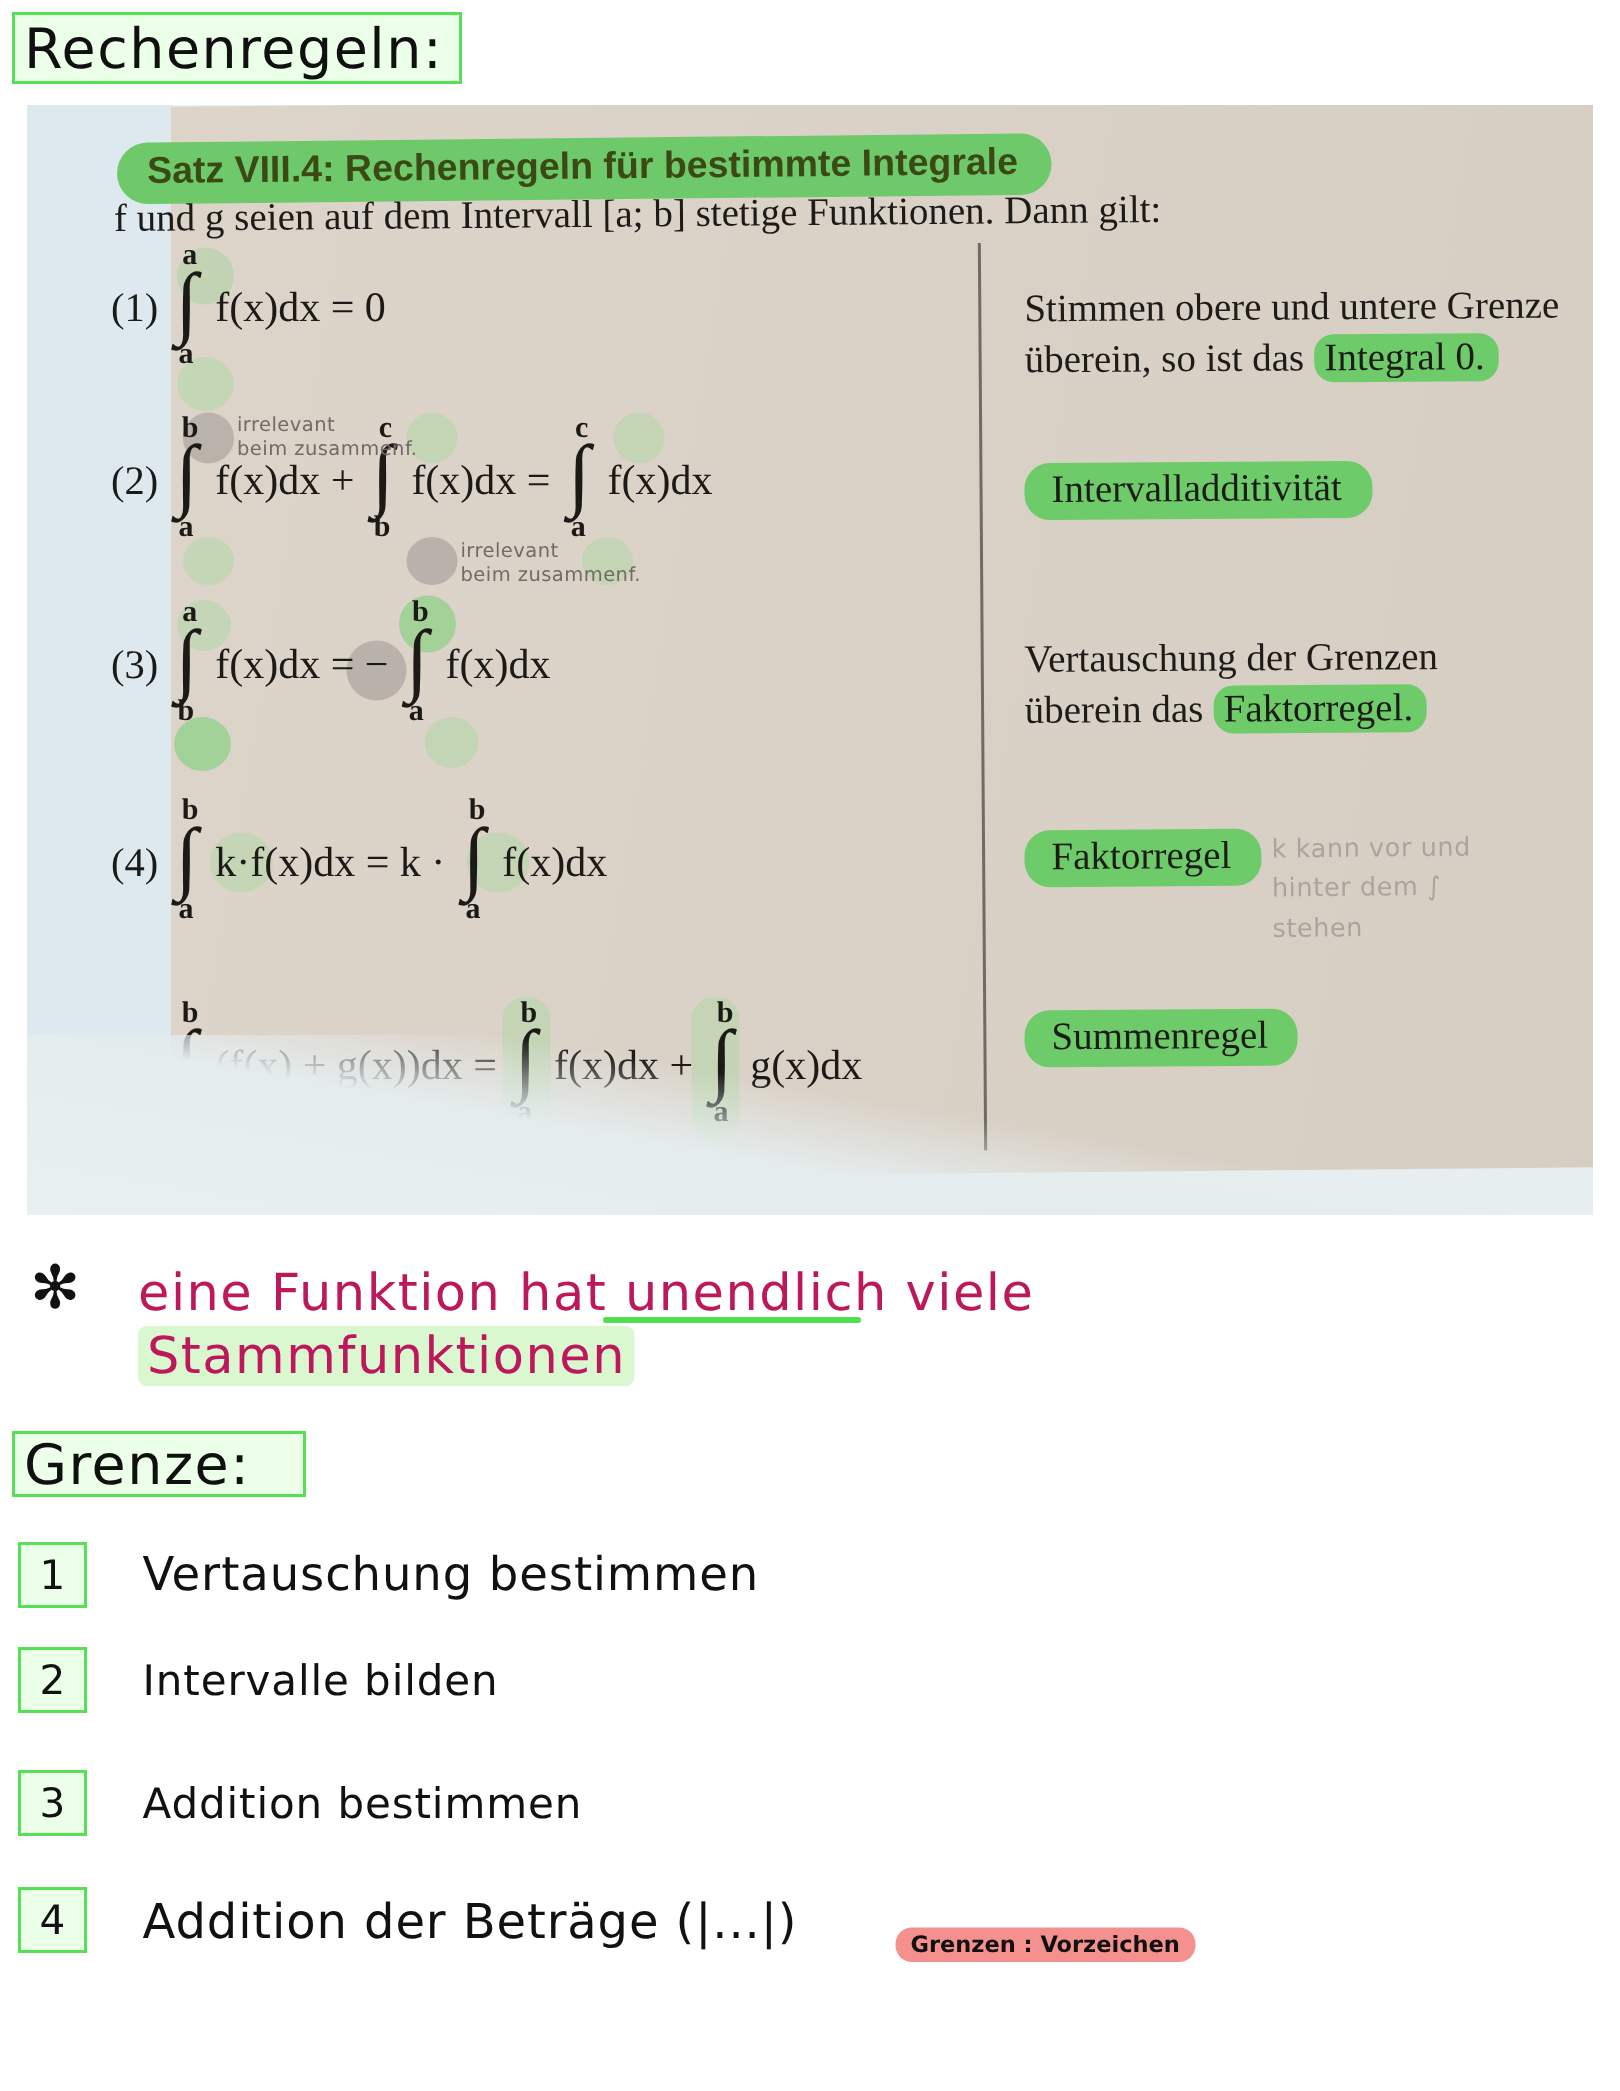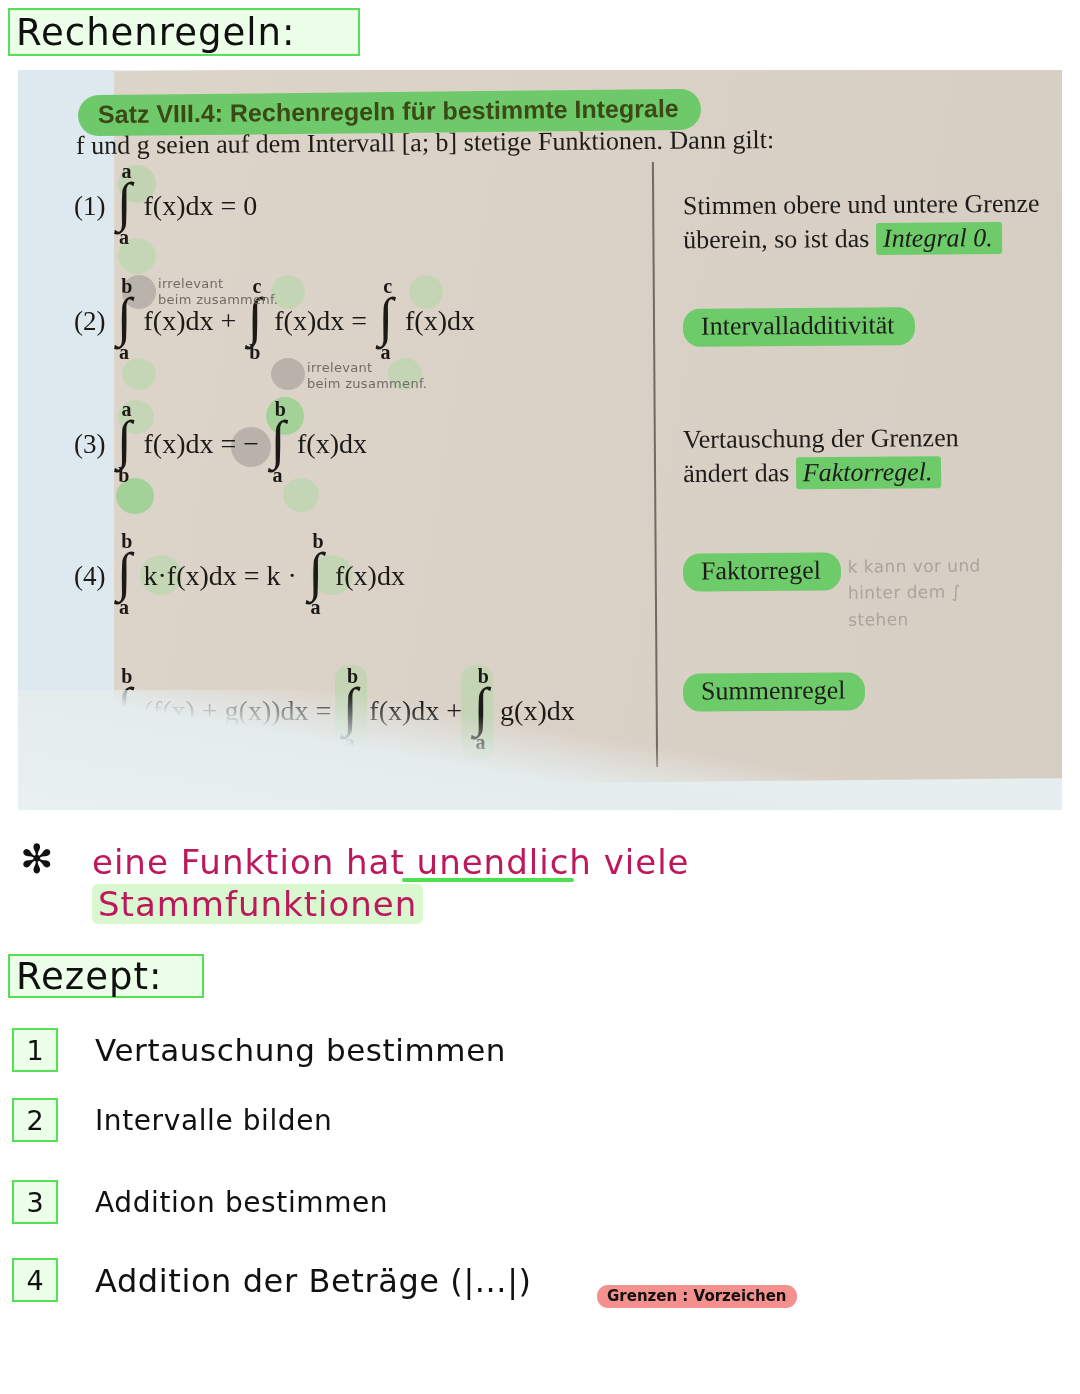--- a/index.html
+++ b/index.html
@@ -110,24 +110,23 @@
   .rt{
     position:absolute;
     font-family:"Liberation Serif",serif;
     font-size:26px;color:#1d1c19;
     line-height:1.32;
     white-space:nowrap;
     transform:rotate(-.4deg);
   }
   .mark{
     background:#6ecb6a;
-    border-radius:3px;
+    border-radius:13px;
     padding:1px 9px 2px 7px;
     box-decoration-break:clone;
-    font-style:italic;
   }
   .pill{
     position:absolute;
     background:#6ecb6a;
     border-radius:17px;
     padding:3px 20px 5px 18px;
     font-family:"Liberation Serif",serif;
     font-size:26px;color:#1d1c19;
     white-space:nowrap;
     transform:rotate(-.4deg);
@@ -195,21 +194,21 @@
     border-radius:11px;
     padding:2px 10px 3px 10px;
     font-family:"DejaVu Sans",sans-serif;
     font-size:15px;color:#111;white-space:nowrap;
     font-weight:bold;
   }
 </style>
 </head>
 <body>
 
-<div class="head-box" style="left:8px;top:8px;width:352px;height:48px;">
+<div class="head-box" style="left:8px;top:8px;width:300px;height:48px;">
   <span>Rechenregeln:</span>
 </div>
 
 <div class="photo">
   <div class="photo-page"></div>
   <div class="photo-leftmargin"></div>
 
   <div class="photo-inner">
 
     <div class="satz-pill">Satz VIII.4:  Rechenregeln für bestimmte Integrale</div>
@@ -336,21 +335,21 @@
       <div>
         <span>überein, so ist das </span><span class="mark">Integral 0.</span>
       </div>
     </div>
 
     <div class="pill" style="left:665px;top:238px;">Intervalladditivität</div>
 
     <div class="rt" style="left:665px;top:352px;">
       <div>Vertauschung der Grenzen</div>
       <div>
-        <span>ändert das </span><span class="mark">Faktorregel.</span>
+        <span>überein das </span><span class="mark">Faktorregel.</span>
       </div>
     </div>
 
     <div class="pill" style="left:665px;top:483px;">Faktorregel</div>
 
     <div class="pencil" style="left:830px;top:483px;">
       <div>k kann vor und</div>
       <div>hinter dem ∫</div>
       <div>stehen</div>
     </div>
@@ -364,21 +363,21 @@
 <div class="star" style="left:20px;top:836px;">✻</div>
 <div class="note-l1" style="left:92px;top:842px;">
   <span>eine Funktion hat </span><span>unendlich</span><span> viele</span>
 </div>
 <div class="uline" style="left:402px;top:878px;width:172px;"></div>
 <div class="note-l1" style="left:92px;top:884px;">
   <span class="hl-green">Stammfunktionen</span>
 </div>
 
 <div class="head-box" style="left:8px;top:954px;width:196px;height:44px;">
-  <span>Rezept:</span>
+  <span>Grenze:</span>
 </div>
 
 <div class="numbox" style="left:12px;top:1028px;">1</div>
 <div class="step" style="left:95px;top:1032px;">Vertauschung bestimmen</div>
 
 <div class="numbox" style="left:12px;top:1098px;">2</div>
 <div class="step" style="left:95px;top:1104px;font-size:28px;text-align:right;">Intervalle bilden</div>
 
 <div class="numbox" style="left:12px;top:1180px;">3</div>
 <div class="step" style="left:95px;top:1186px;font-size:28px;">Addition bestimmen</div>

